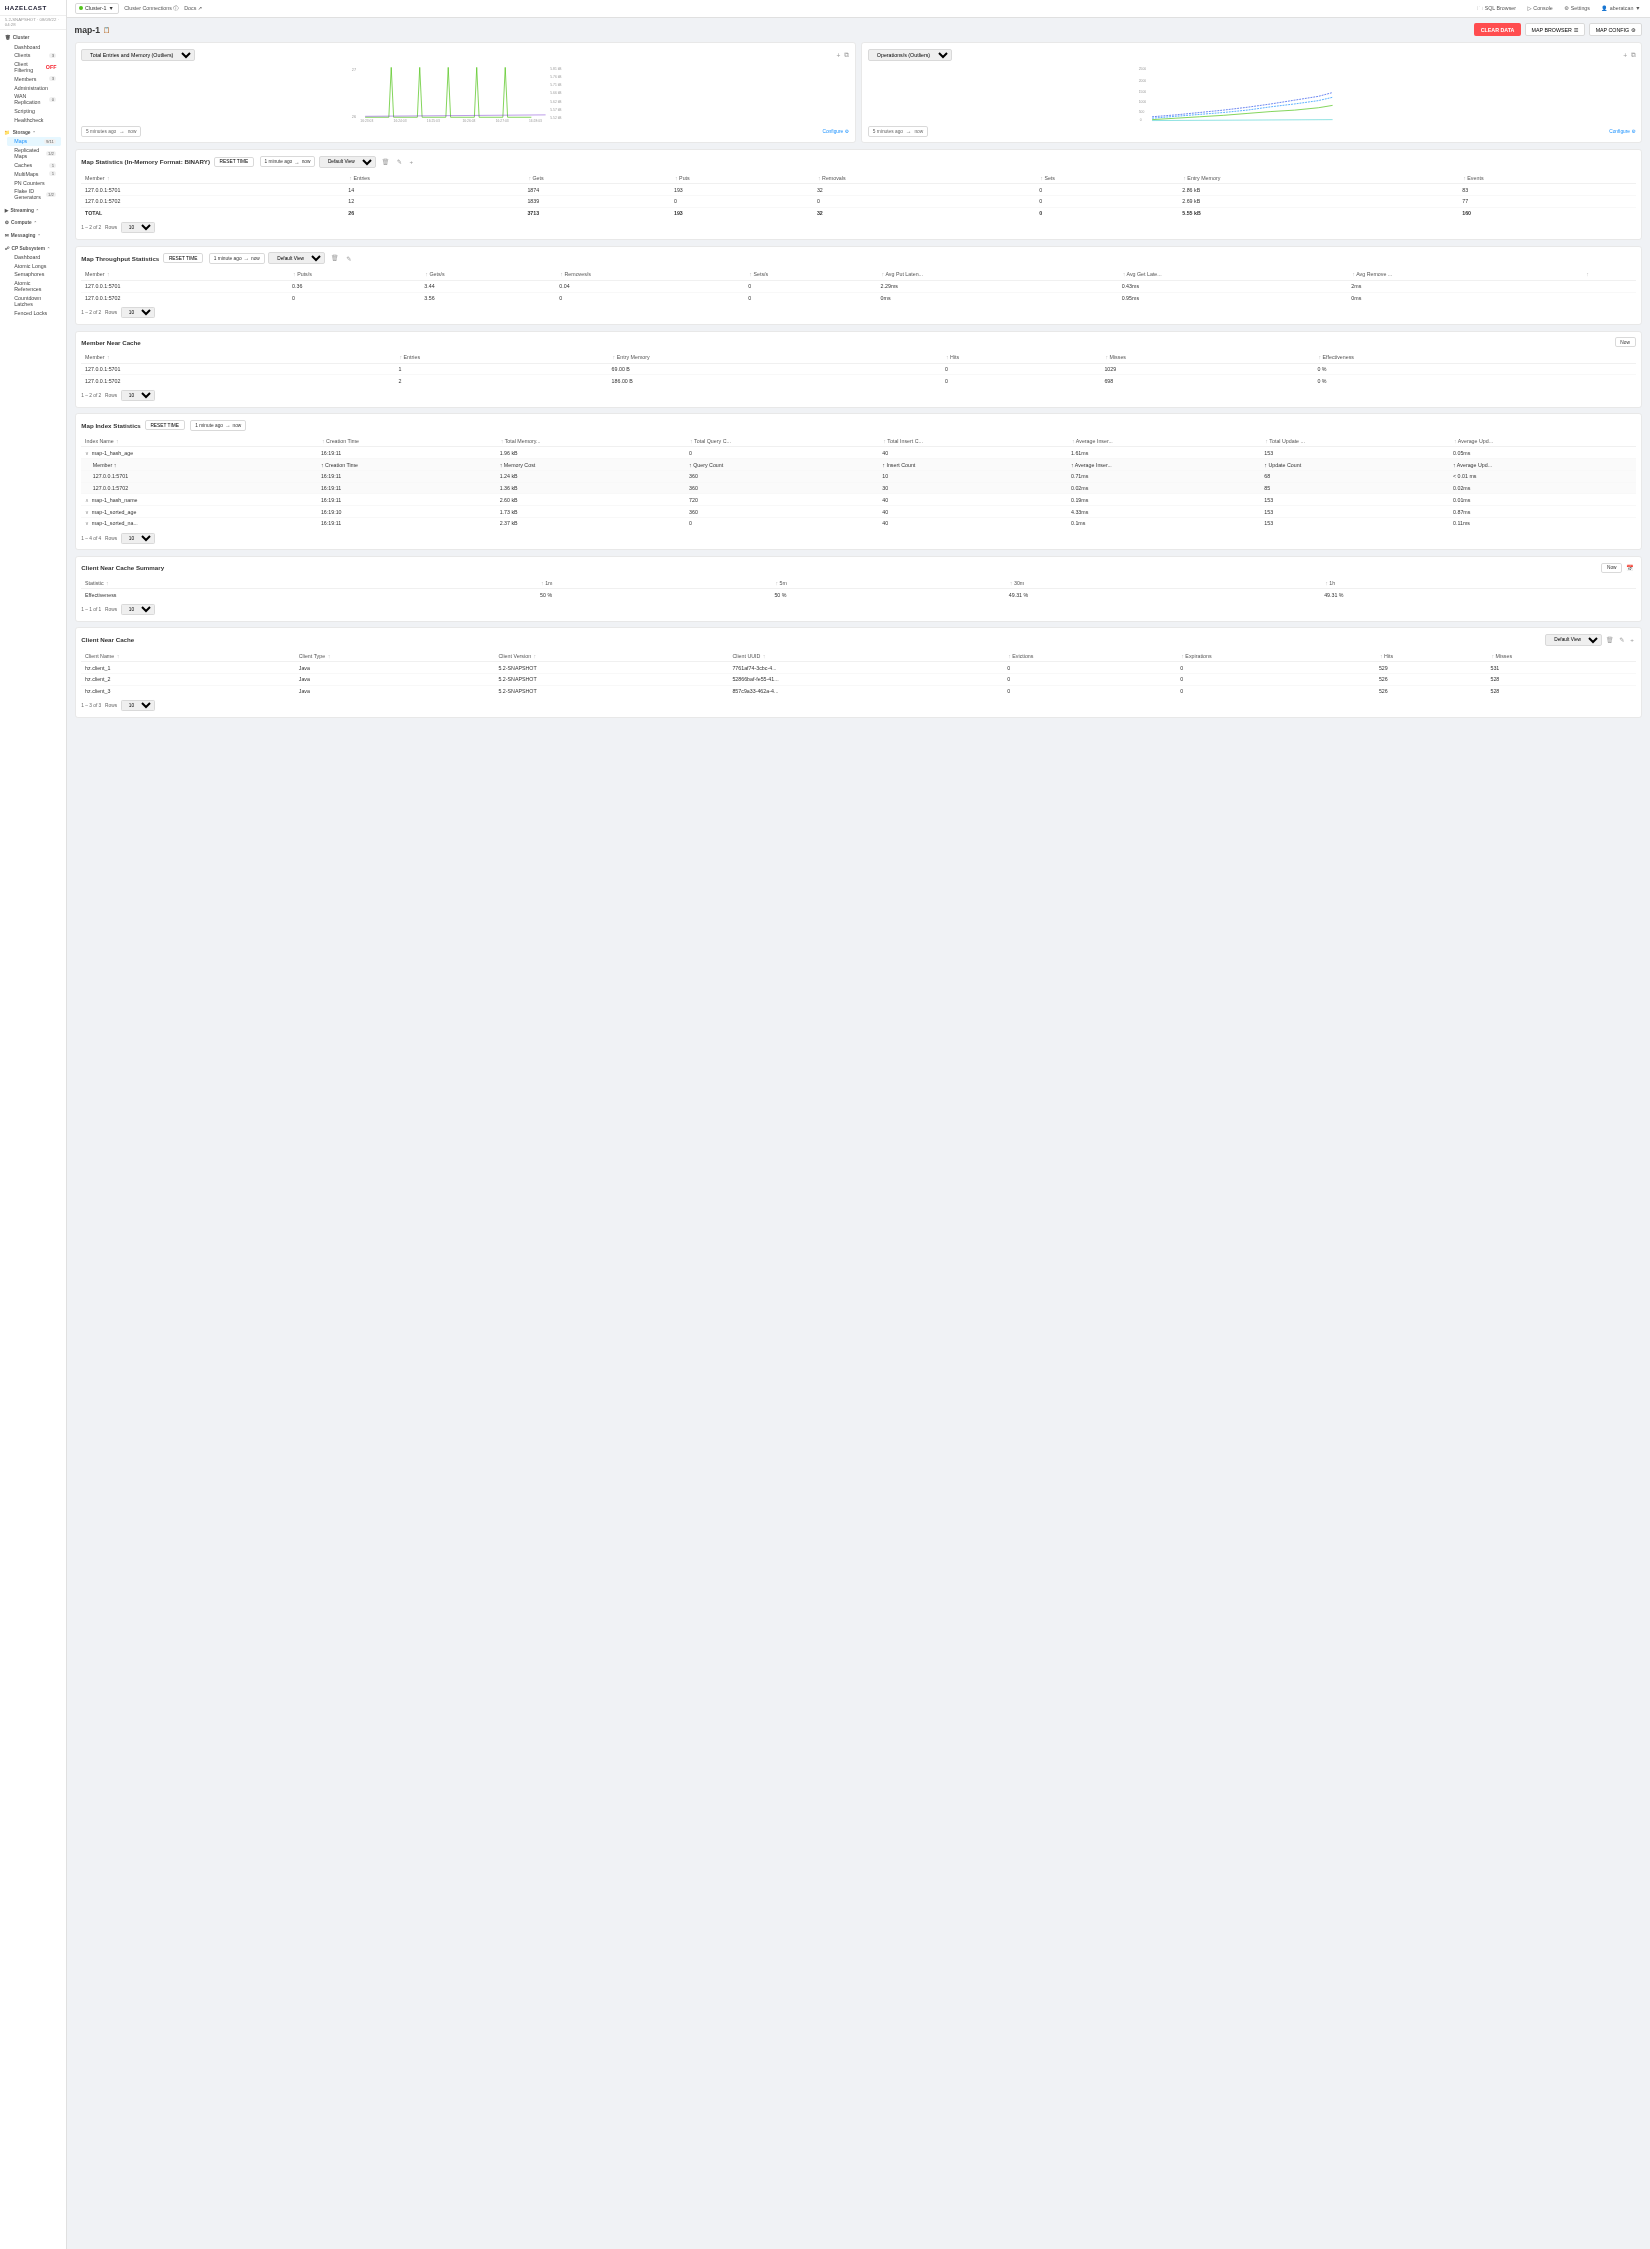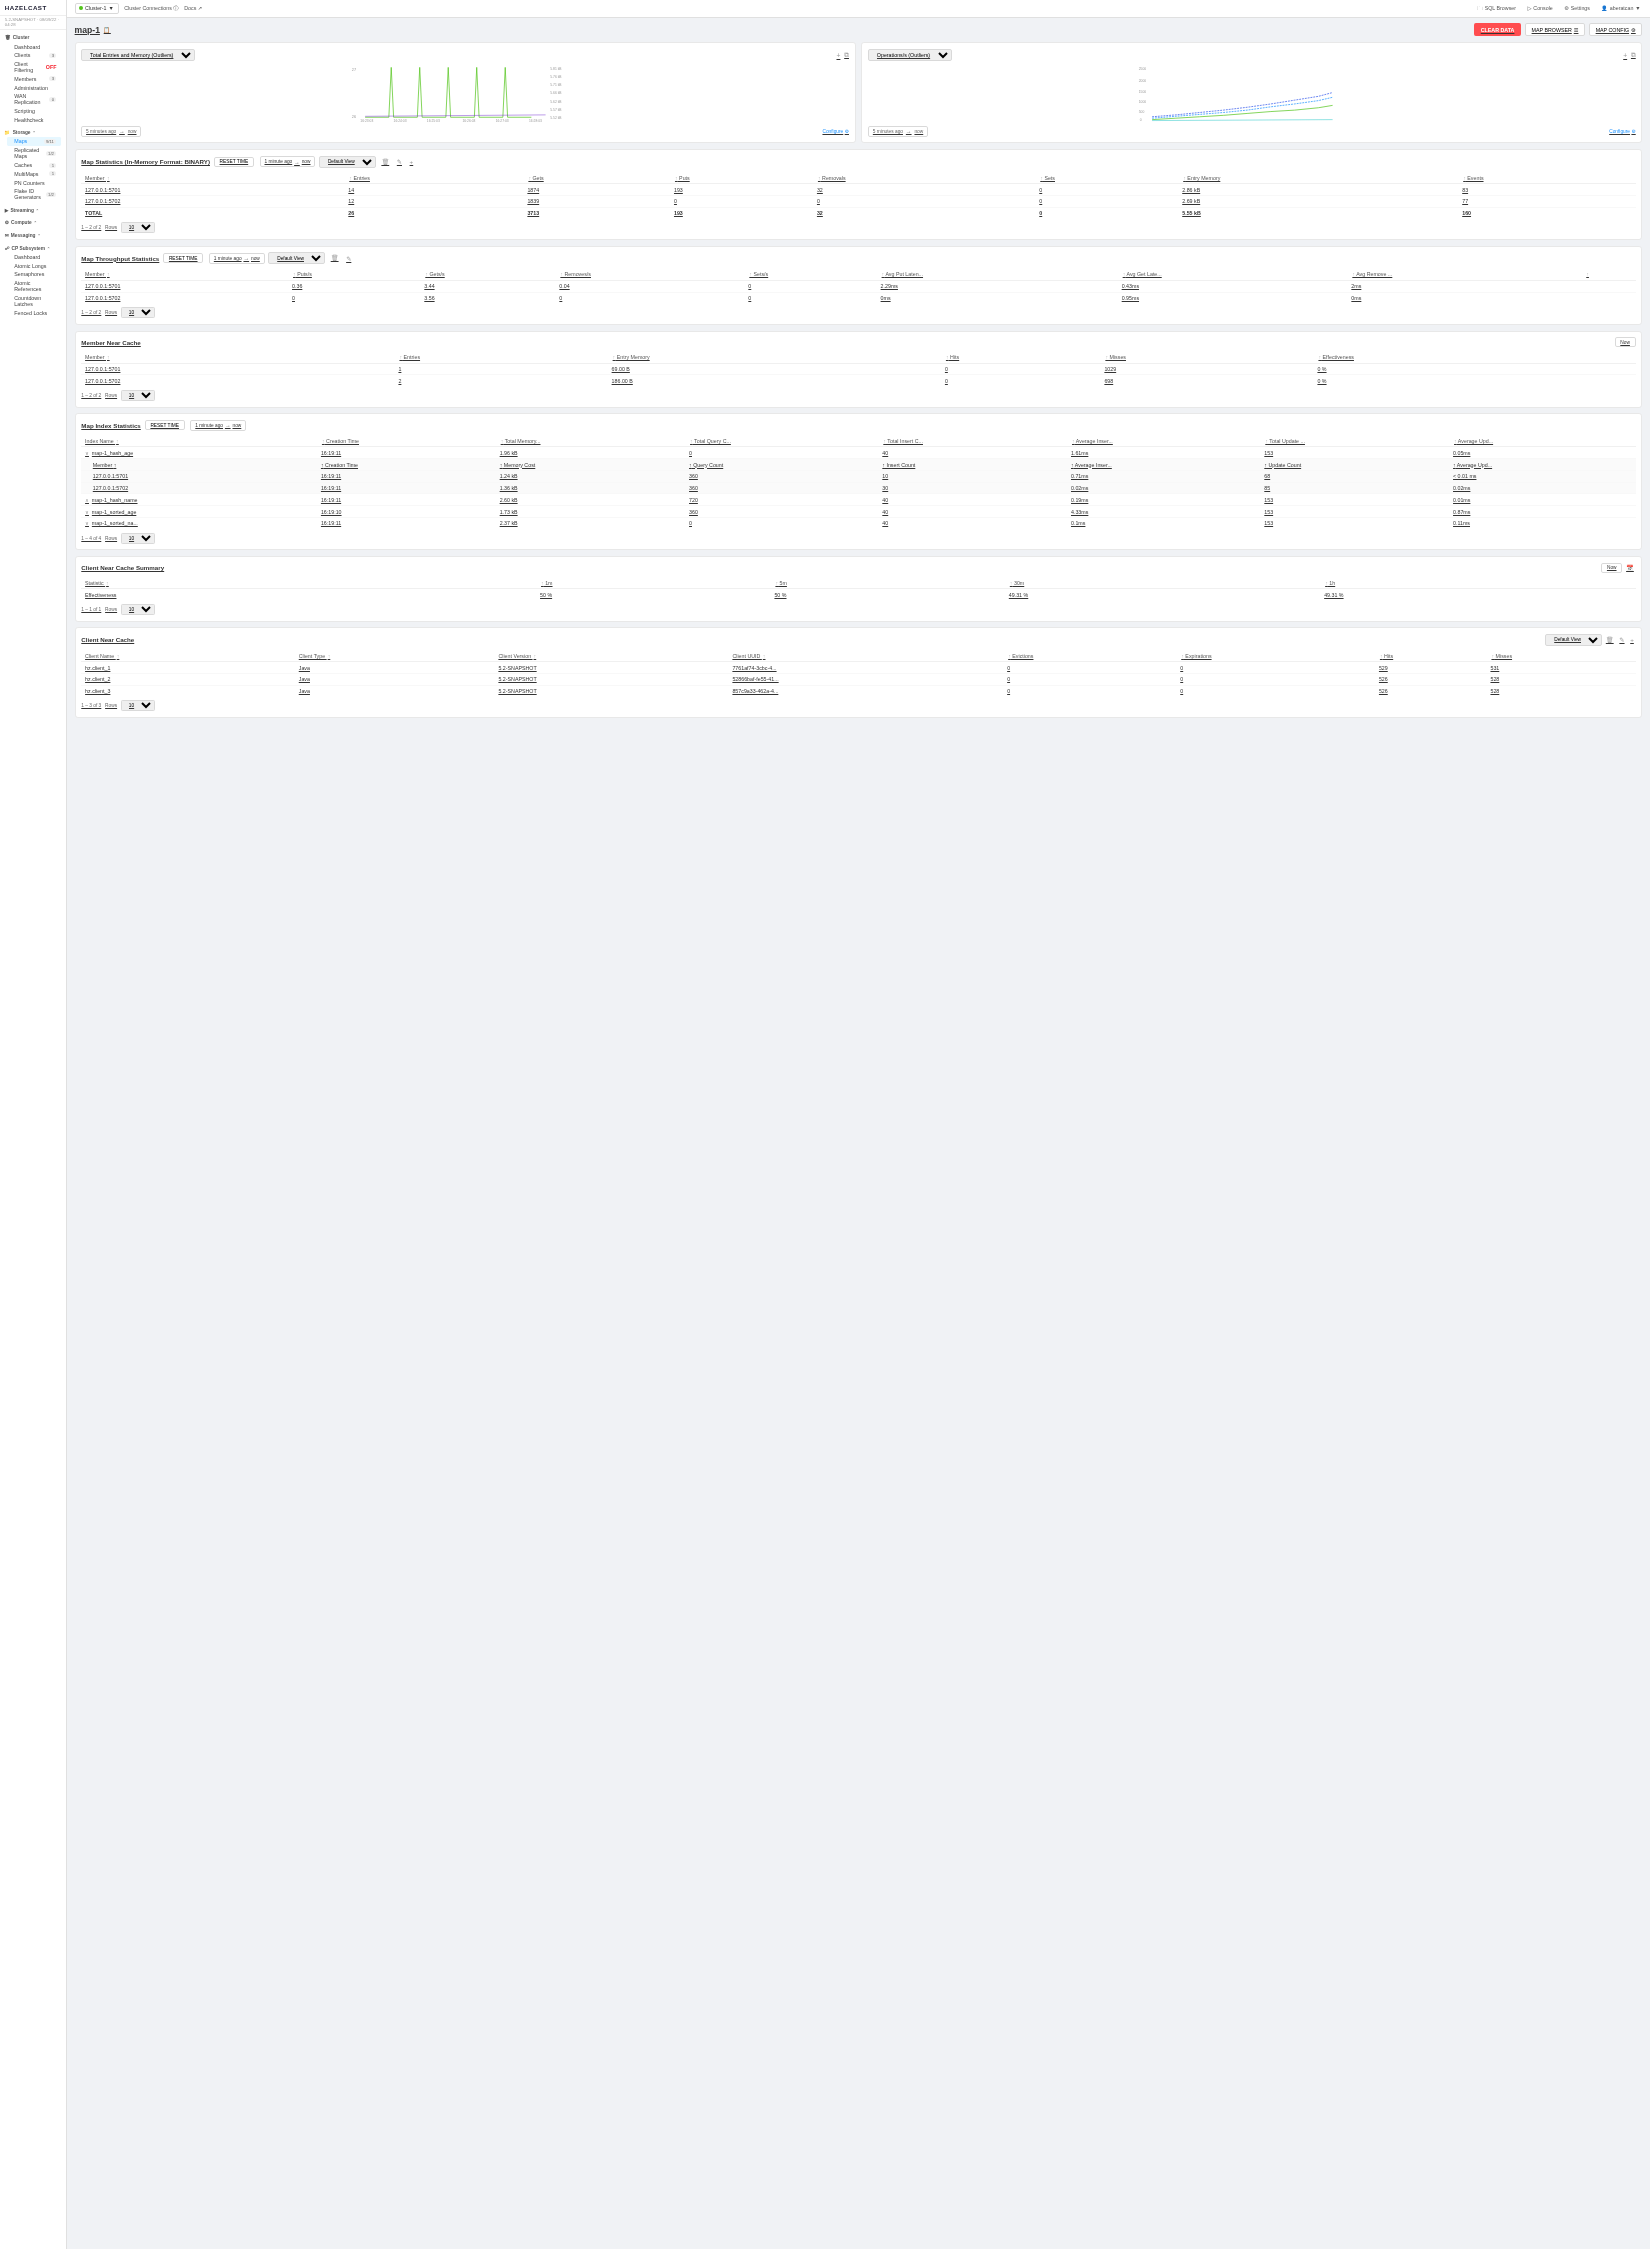--- a/index.html
+++ b/index.html
@@ -22,21 +22,21 @@
     
     #topbar { display: flex; align-items: center; gap: 5.7px; padding: 2.9px 7.6px; background: #fff; border-bottom: 0.5px solid #e0e0e0; font-size: 5.3px; position: sticky; top: 0; z-index: 100; }
     .cluster-selector { display: flex; align-items: center; gap: 1.9px; border: 0.5px solid #d9d9d9; border-radius: 1.9px; padding: 1.4px 3.8px; cursor: pointer; }
     .cluster-dot { width: 3.8px; height: 3.8px; border-radius: 50%; background: #52c41a; }
     .topbar-link { display: flex; align-items: center; gap: 1.4px; color: #555; cursor: pointer; }
     .topbar-right { margin-left: auto; display: flex; align-items: center; gap: 7.6px; }
     .topbar-btn { display: flex; align-items: center; gap: 1.9px; color: #555; cursor: pointer; padding: 1px 1.9px; }
 
     
     #app { display: flex; flex-direction: column; flex: 1; overflow: hidden; }
-    #main { flex: 1; overflow-y: auto; padding: 5.7px 7.6px; text-decoration: underline; }
+    #main { flex: 1; overflow-y: auto; padding: 5.7px 7.6px; }
 
     
     .page-header { display: flex; align-items: center; gap: 3.8px; margin-bottom: 5.7px; }
     .page-title { font-size: 8.6px; font-weight: 600; }
     .clear-data-btn { margin-left: auto; background: #ff4d4f; color: #fff; border: none; border-radius: 1.9px; padding: 2.4px 6.7px; cursor: pointer; font-size: 5.3px; font-weight: 600; }
     .map-browser-btn { border: 0.5px solid #d9d9d9; background: #fff; border-radius: 1.9px; padding: 2.4px 5.7px; cursor: pointer; font-size: 5.3px; display: flex; align-items: center; gap: 1.9px; }
     .map-config-btn { border: 0.5px solid #d9d9d9; background: #fff; border-radius: 1.9px; padding: 2.4px 5.7px; cursor: pointer; font-size: 5.3px; display: flex; align-items: center; gap: 1.9px; }
 
     
     .charts-row { display: grid; grid-template-columns: 1fr 1fr; gap: 5.7px; margin-bottom: 5.7px; }

